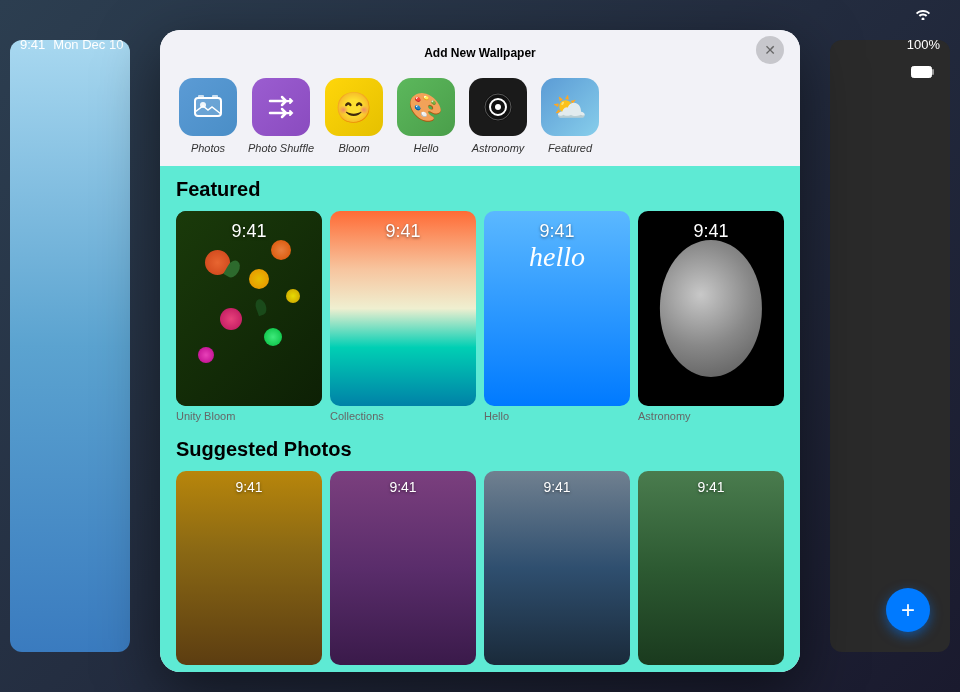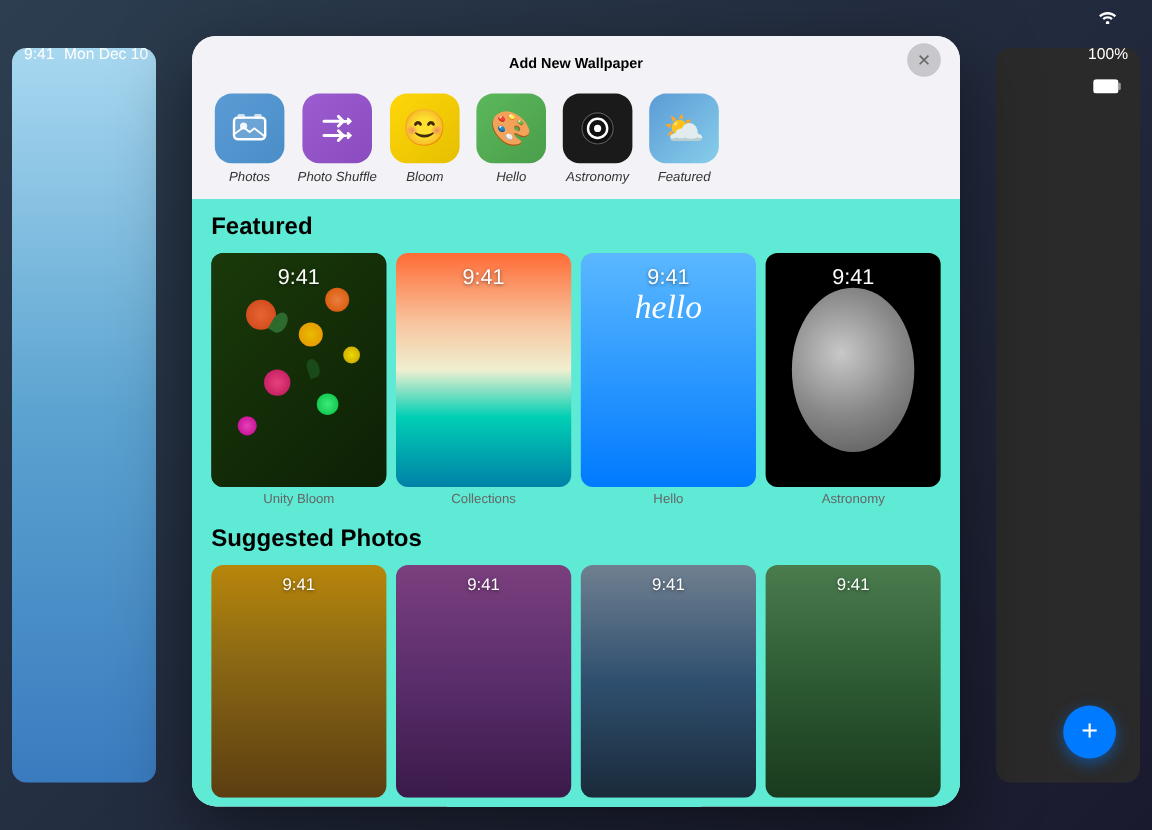--- a/index.html
+++ b/index.html
@@ -219,21 +219,21 @@
       left: 0; right: 0;
       text-align: center;
       font-size: 18px;
       font-weight: 200;
       color: white;
       text-shadow: 0 1px 3px rgba(0,0,0,0.5);
     }
     .featured-label {
       font-size: 11px;
       color: #666;
-      text-align: center;
+      text-align: left;
     }
 
     
     .preview-unity {
       background: #1a1a1a;
     }
 
     
     .preview-collections {
       background: linear-gradient(180deg, #ff6b35 0%, #f7c59f 30%, #efefd0 50%, #00cfb4 70%, #0081a7 100%);

